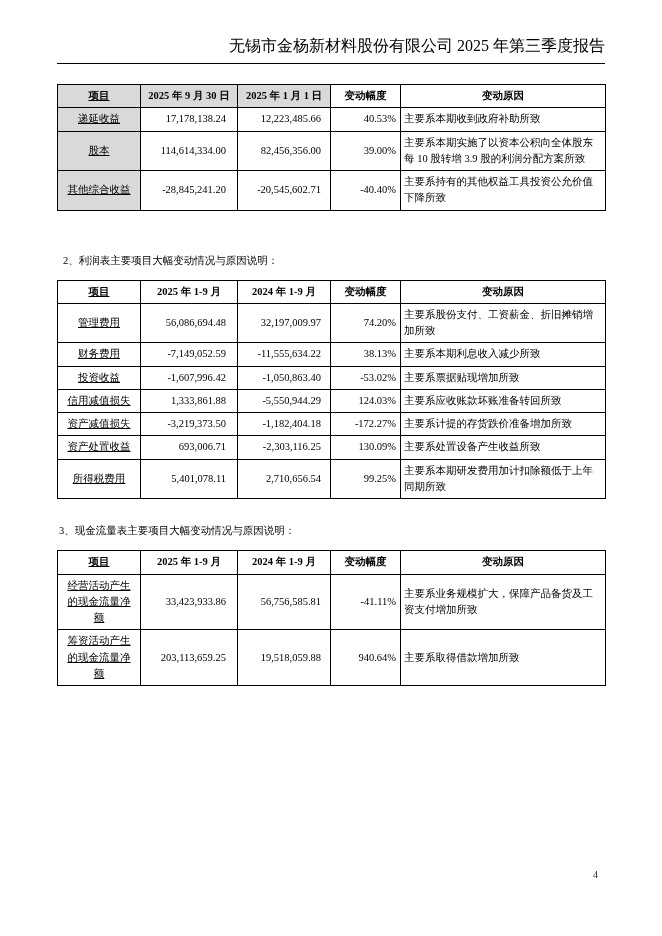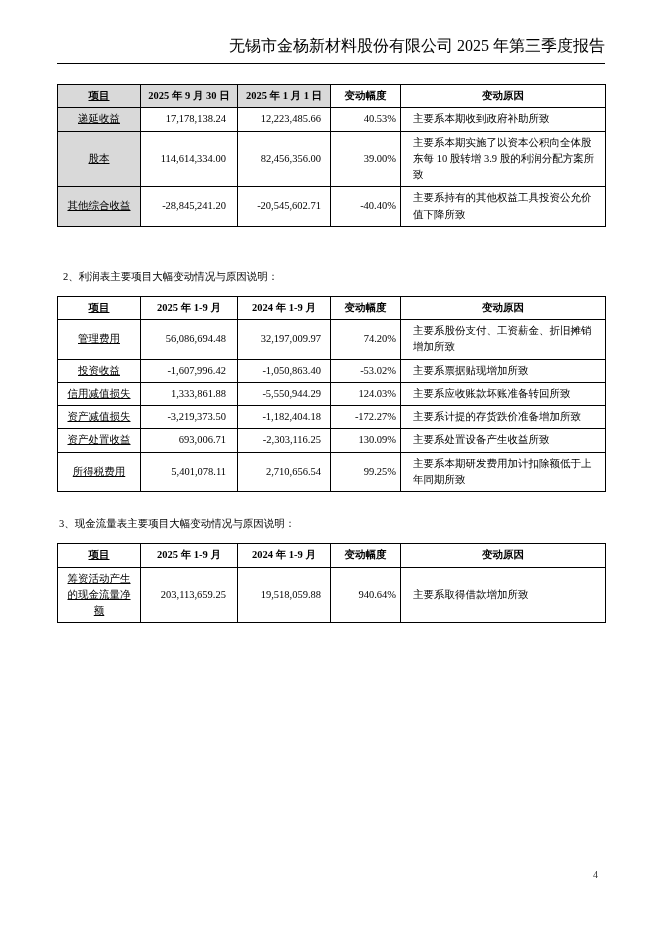--- a/index.html
+++ b/index.html
@@ -31,21 +31,21 @@
     padding: 3px 5px;
     vertical-align: middle;
     line-height: 1.55;
   }
   th { font-weight: bold; text-align: center; }
   .shaded { background: #d9d9d9; }
   .col-item  { width: 83px;  text-align: center; text-decoration: underline; }
   .col-num   { width: 97px;  text-align: right; padding-right: 11px; word-break: break-all; }
   .col-num2  { width: 93px;  text-align: right; padding-right: 9px; word-break: break-all; }
   .col-pct   { width: 70px;  text-align: right; padding-right: 4px; }
-  .col-reason{ width: 205px; text-align: left;  padding-left: 12px; margin-left: 36px; }
+  .col-reason{ width: 205px; text-align: left;  padding-left: 3px; margin-left: 36px; }
 
   .tbl-1 { margin-top: 20px; }
   .section-heading { margin: 43px 0 0 6px; }
   .section-heading-2 { margin: 25px 0 0 2px; }
   .tbl-after-heading { margin-top: 12px; }
 
   .page-number {
     position: absolute;
     right: 64px; bottom: 56px;
     font-size: 10px; color: #333;
@@ -117,20 +117,27 @@
       <th>变动原因</th>
     </tr>
     <tr>
       <td class="col-item">管理费用</td>
       <td class="col-num">56,086,694.48</td>
       <td class="col-num2">32,197,009.97</td>
       <td class="col-pct">74.20%</td>
       <td class="col-reason">主要系股份支付、工资薪金、折旧摊销增加所致</td>
     </tr>
     <tr>
+      <td class="col-item">财务费用</td>
+      <td class="col-num">-7,149,052.59</td>
+      <td class="col-num2">-11,555,634.22</td>
+      <td class="col-pct">38.13%</td>
+      <td class="col-reason">主要系本期利息收入减少所致</td>
+    </tr>
+    <tr>
       <td class="col-item">投资收益</td>
       <td class="col-num">-1,607,996.42</td>
       <td class="col-num2">-1,050,863.40</td>
       <td class="col-pct">-53.02%</td>
       <td class="col-reason">主要系票据贴现增加所致</td>
     </tr>
     <tr>
       <td class="col-item">信用减值损失</td>
       <td class="col-num">1,333,861.88</td>
       <td class="col-num2">-5,550,944.29</td>
@@ -173,20 +180,27 @@
       </colgroup>
     <tbody>
         <tr>
       <th class="col-item">项目</th>
       <th>2025 年 1-9 月</th>
       <th>2024 年 1-9 月</th>
       <th>变动幅度</th>
       <th>变动原因</th>
     </tr>
     <tr>
+      <td class="col-item">经营活动产生的现金流量净额</td>
+      <td class="col-num">33,423,933.86</td>
+      <td class="col-num2">56,756,585.81</td>
+      <td class="col-pct">-41.11%</td>
+      <td class="col-reason">主要系业务规模扩大，保障产品备货及工资支付增加所致</td>
+    </tr>
+    <tr>
       <td class="col-item">筹资活动产生的现金流量净额</td>
       <td class="col-num">203,113,659.25</td>
       <td class="col-num2">19,518,059.88</td>
       <td class="col-pct">940.64%</td>
       <td class="col-reason">主要系取得借款增加所致</td>
     </tr>
   </tbody>
     </table>
 
 </div>

